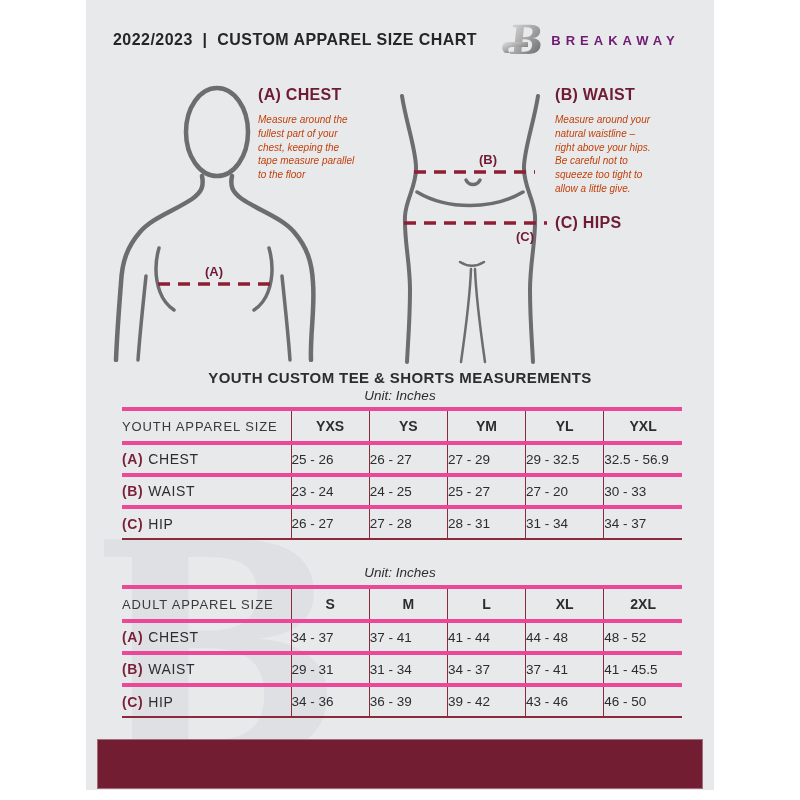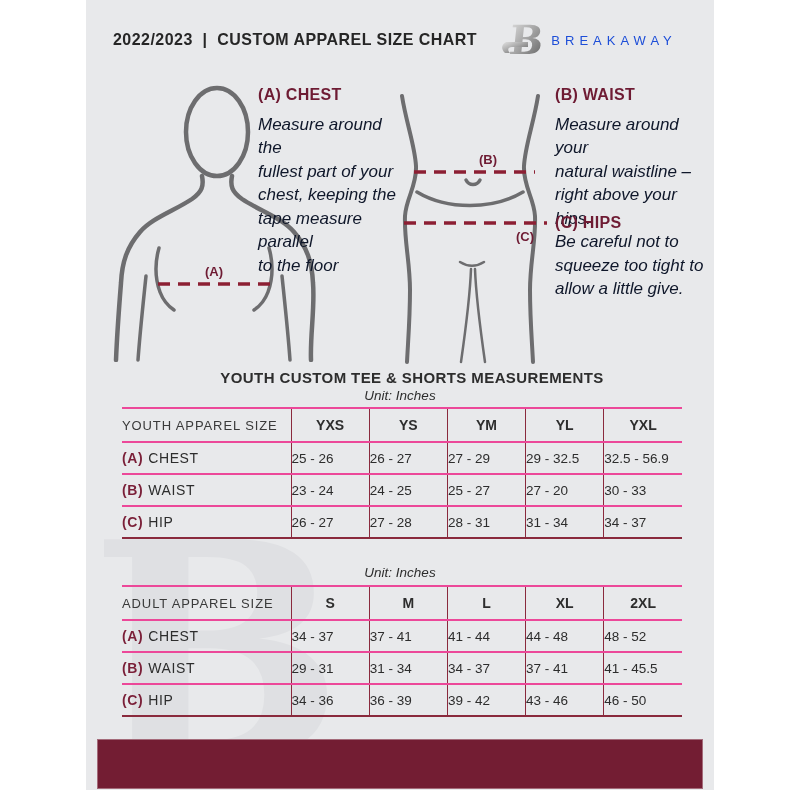--- a/index.html
+++ b/index.html
@@ -14,45 +14,45 @@
   
   .hdr{
     position:absolute;left:27px;right:24px;top:18px;height:44px;
     display:flex;align-items:center;z-index:2;
   }
   .hdr-title{
     font-size:17px;font-weight:bold;color:#262626;letter-spacing:.5px;
     white-space:pre;transform:scaleX(.94);transform-origin:left center;
   }
   .brand{display:flex;align-items:center;gap:9px;}
-  .brand-name{font-size:13px;font-weight:normal;letter-spacing:5px;color:#1d4ed8;}
+  .brand-name{font-size:13px;font-weight:bold;letter-spacing:5px;color:#701a75;}
   
   .guide-block{position:absolute;z-index:2;}
   .guide-h{font-size:16px;font-weight:bold;color:#6e1b33;letter-spacing:.3px;margin:0 0 9px 0;}
   .guide-p{
-    font-size:17px;font-style:italic;color:#0f172a;line-height:1.38;
+    font-size:10px;font-style:italic;color:#c2410c;line-height:1.38;
     white-space:pre-line;margin:0;
   }
   .fig{position:absolute;z-index:1;}
   
   .section-title{
     position:absolute;left:0;width:628px;text-align:center;z-index:2;
-    font-size:15px;font-weight:bold;color:#2d2d2d;letter-spacing:.4px;margin-left:12px;
+    font-size:15px;font-weight:bold;color:#2d2d2d;letter-spacing:.4px;
   }
   .section-unit{
     position:absolute;left:0;width:628px;text-align:center;z-index:2;
     font-size:13.5px;font-style:italic;color:#2d2d2d;
   }
   .size-table{
     position:absolute;left:36px;width:560px;border-collapse:collapse;
     table-layout:fixed;z-index:2;
   }
   .size-table col.lab{width:169px;}
   .size-table th,.size-table td{
-    border-top:2px solid #ec4899;padding:0;vertical-align:middle;
+    border-top:4px solid #ec4899;padding:0;vertical-align:middle;
   }
   .size-table tbody tr:last-child th,.size-table tbody tr:last-child td{
     border-bottom:2px solid #8a2a3d;
   }
   .size-table th:nth-child(n+2),.size-table td:nth-child(n+2){
     border-left:1.5px solid #8a2a3d;
   }
   .size-table thead tr{height:34px;}
   .size-table tbody tr{height:32px;}
   .lab-head{

